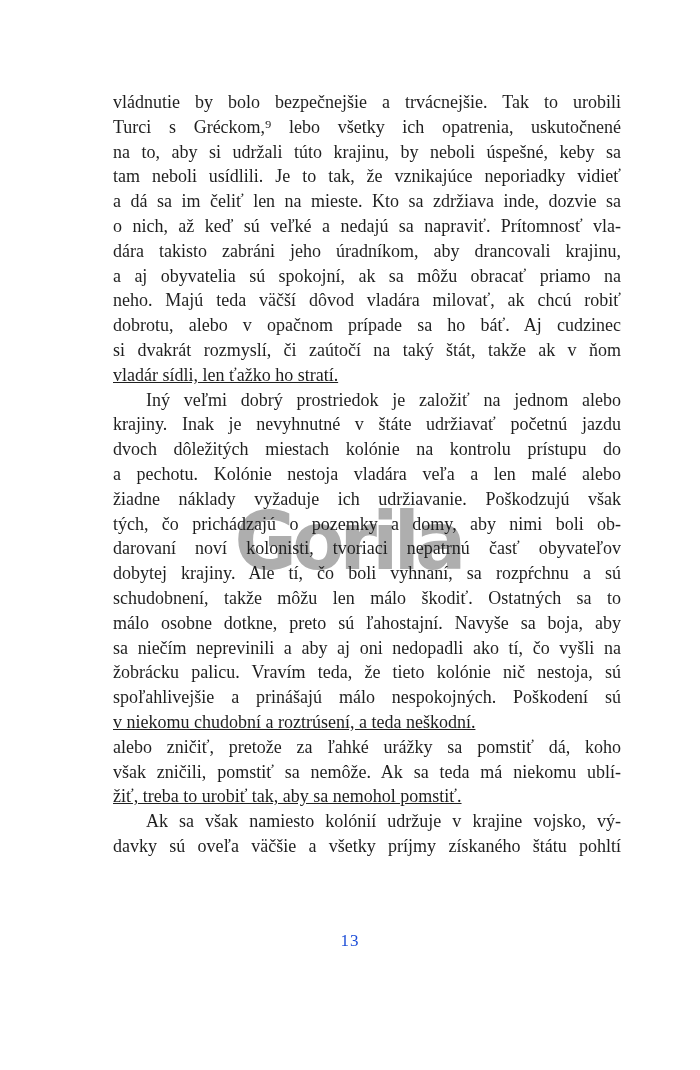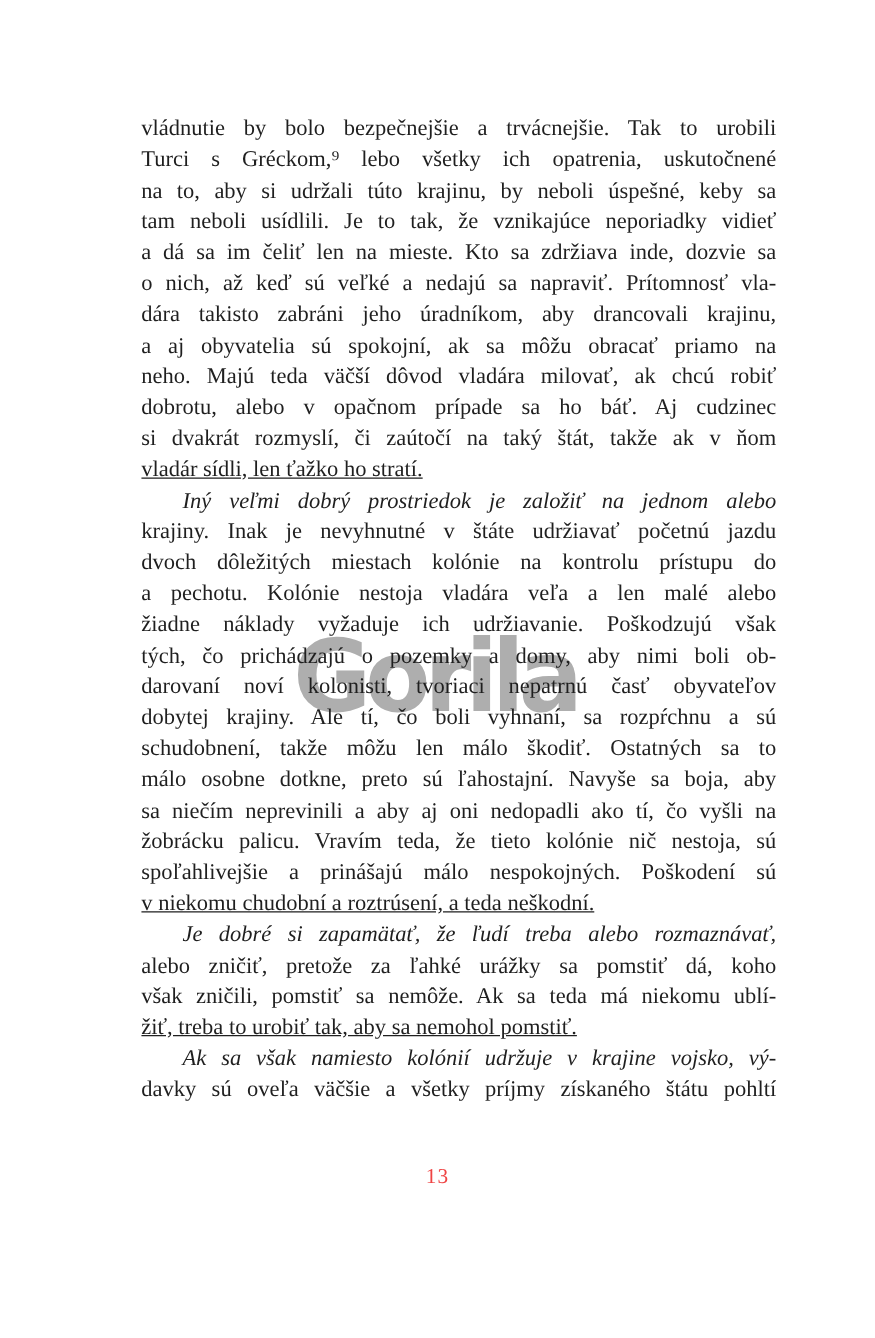--- a/index.html
+++ b/index.html
@@ -39,30 +39,30 @@
     line-height: 24.8px;
     margin-left: 12px;
   }
   .line {
     text-align: justify;
     text-align-last: justify;
     height: 24.8px;
     overflow: hidden;
   }
   .line.flush { text-align-last: left; text-decoration: underline; }
-  .line.indent { text-indent: 33px; font-style: italic; }
+  .line.indent { text-indent: 33px; }
   .page-number {
     position: absolute;
     left: 0;
     top: 931px;
     width: 700px;
     text-align: center;
     font-size: 17px;
     letter-spacing: 1px;
-    color: #ef4444;
+    color: #1d4ed8;
     z-index: 2;
   }
 </style>
 </head>
 <body>
 
 <div class="page">
   <div class="watermark">Gorila</div>
   <div class="text-block" id="text-block">
       <div class="line">vládnutie by bolo bezpečnejšie a trvácnejšie. Tak to urobili</div>
@@ -84,21 +84,20 @@
       <div class="line">žiadne náklady vyžaduje ich udržiavanie. Poškodzujú však</div>
       <div class="line">tých, čo prichádzajú o pozemky a domy, aby nimi boli ob-</div>
       <div class="line">darovaní noví kolonisti, tvoriaci nepatrnú časť obyvateľov</div>
       <div class="line">dobytej krajiny. Ale tí, čo boli vyhnaní, sa rozpŕchnu a sú</div>
       <div class="line">schudobnení, takže môžu len málo škodiť. Ostatných sa to</div>
       <div class="line">málo osobne dotkne, preto sú ľahostajní. Navyše sa boja, aby</div>
       <div class="line">sa niečím neprevinili a aby aj oni nedopadli ako tí, čo vyšli na</div>
       <div class="line">žobrácku palicu. Vravím teda, že tieto kolónie nič nestoja, sú</div>
       <div class="line">spoľahlivejšie a prinášajú málo nespokojných. Poškodení sú</div>
       <div class="line flush">v niekomu chudobní a roztrúsení, a teda neškodní.</div>
-      <div class="line indent">Je dobré si zapamätať, že ľudí treba alebo rozmaznávať,</div>
       <div class="line">alebo zničiť, pretože za ľahké urážky sa pomstiť dá, koho</div>
       <div class="line">však zničili, pomstiť sa nemôže. Ak sa teda má niekomu ublí-</div>
       <div class="line flush">žiť, treba to urobiť tak, aby sa nemohol pomstiť.</div>
       <div class="line indent">Ak sa však namiesto kolónií udržuje v krajine vojsko, vý-</div>
       <div class="line">davky sú oveľa väčšie a všetky príjmy získaného štátu pohltí</div>
     </div>
   <div class="page-number">13</div>
 </div>
 
 </body></html>

